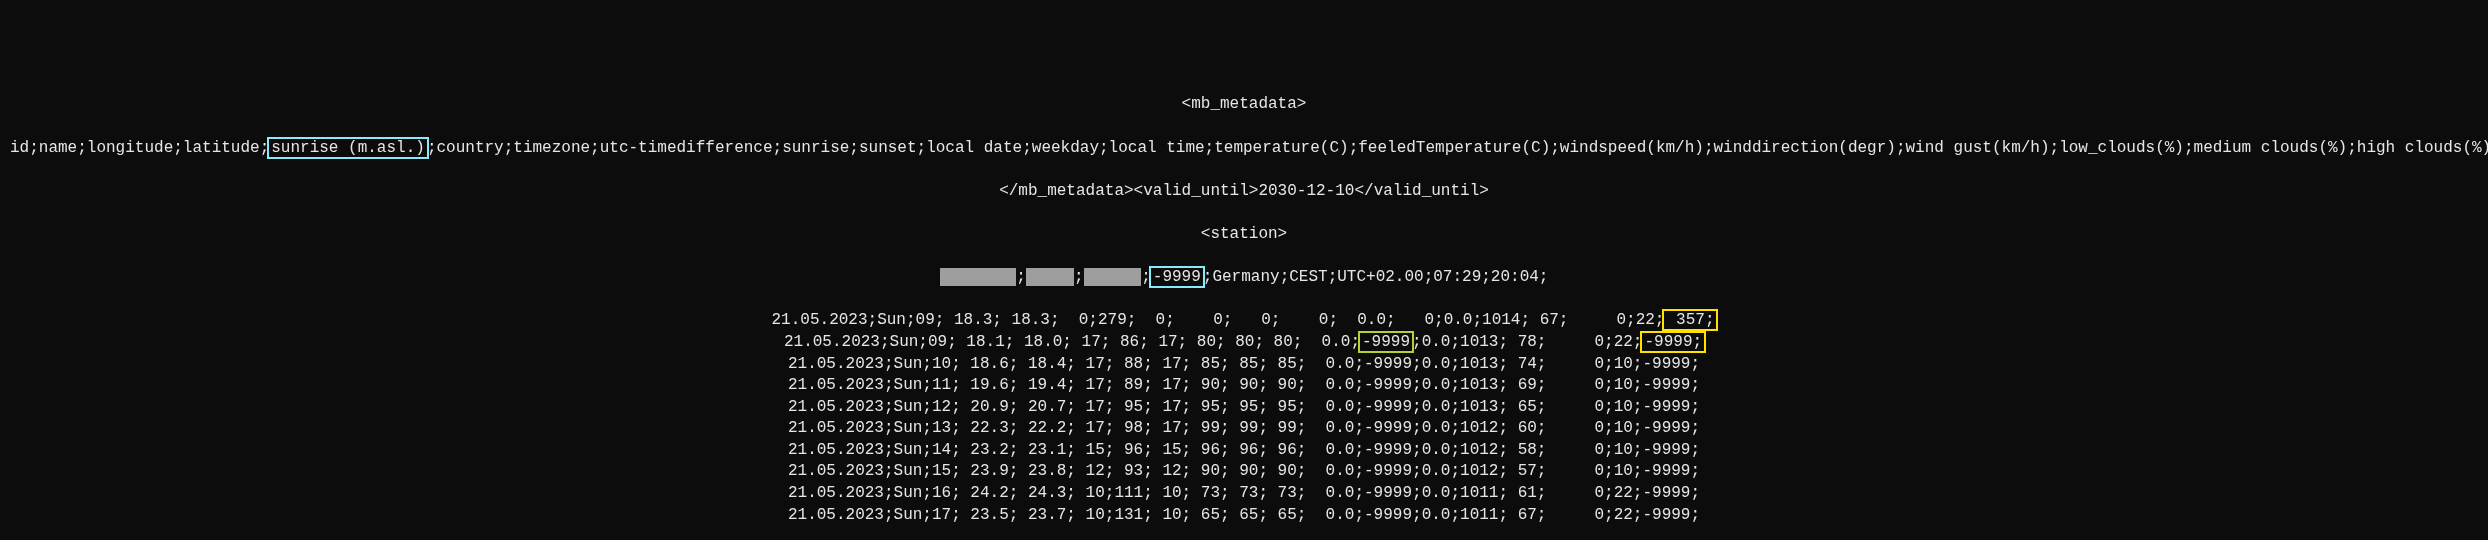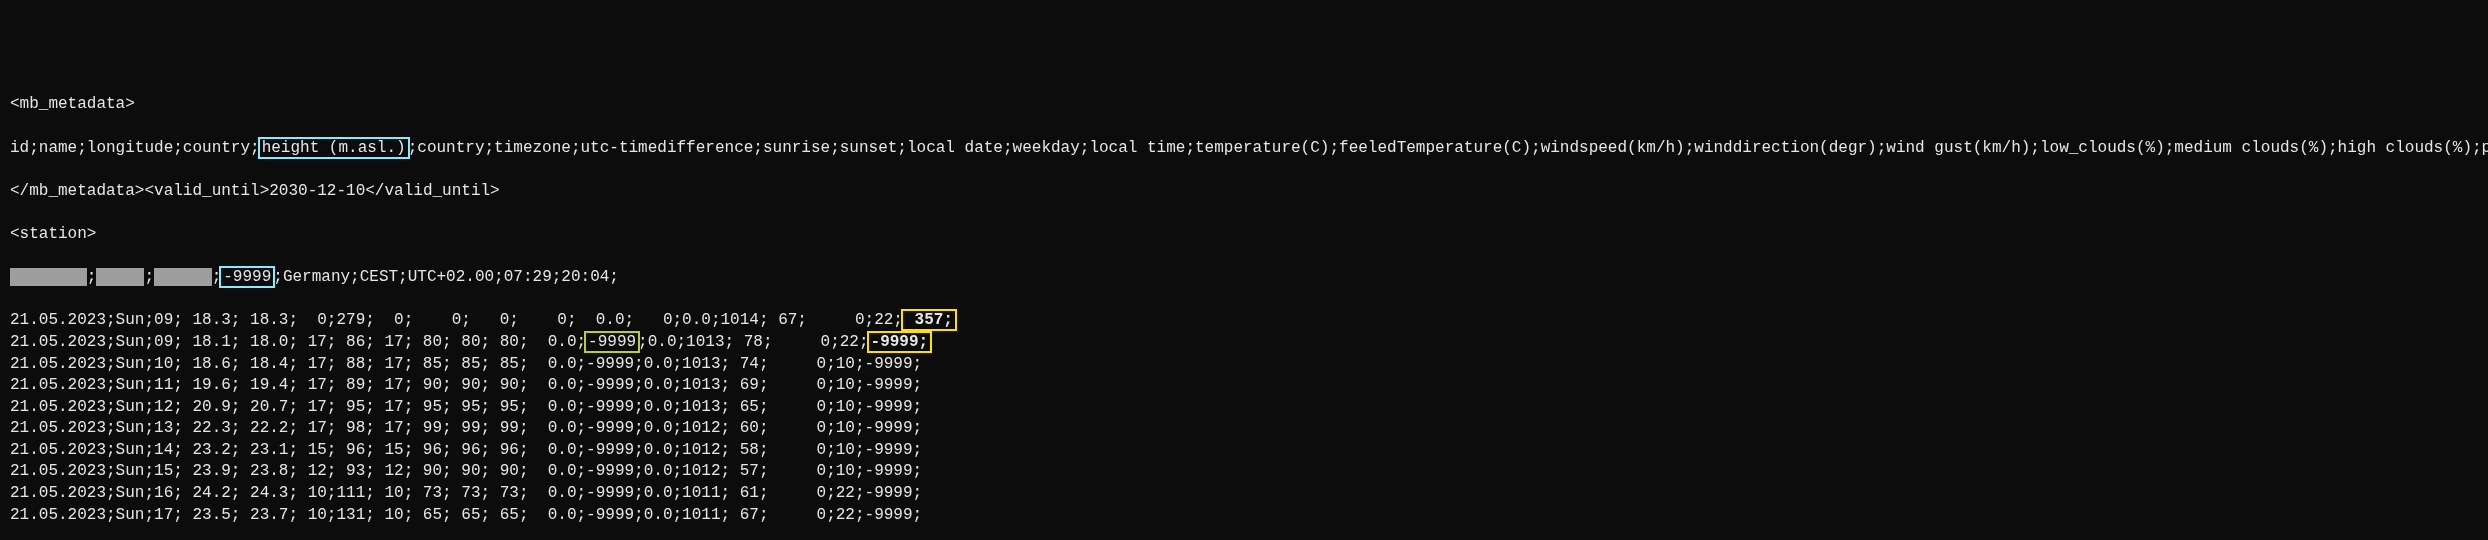--- a/index.html
+++ b/index.html
@@ -1,46 +1,46 @@
 <!DOCTYPE html>
 <html><head>
 <meta charset="utf-8">
 <style>
-  * { margin: 0; padding: 0; box-sizing: border-box; }
+  * { margin: 0; padding: 0; box-sizing: border-box; text-align: center; }
   body {
     background: #0c0c0c;
     color: #e6e6e6;
     font-family: "Consolas", "Courier New", monospace;
     font-size: 16px;
     line-height: 1.35;
     padding: 8px 10px;
     white-space: pre;
     width: 2488px;
   }
   .line { display: block; }
   .hl {
     display: inline;
     border: 2px solid;
     padding: 0 2px;
     margin: 0 -2px;
   }
   .hl-cyan   { border-color: #8be9fd; }
   .hl-olive  { border-color: #b5d134; }
-  .hl-yellow { border-color: #ffe100; font-weight: bold; }
+  .hl-yellow { border-color: #ffe100; }
   .redact {
     background: #9e9e9e;
     color: #9e9e9e;
   }
 </style>
 </head>
 <body>
 
 
 
 <span class="line">&lt;mb_metadata&gt;</span>
-<span class="line"><span>id;name;longitude;country;</span><span class="hl hl-cyan">height (m.asl.)</span><span>;country;timezone;utc-timedifference;sunrise;sunset;local date;weekday;local time;temperature(C);feeledTemperature(C);windspeed(km/h);winddirection(degr);wind gust(km/h);low_clouds(%);medium clouds(%);high clouds(%);precipitation(mm);</span></span>
+<span class="line"><span>id;name;longitude;latitude;</span><span class="hl hl-cyan">sunrise (m.asl.)</span><span>;country;timezone;utc-timedifference;sunrise;sunset;local date;weekday;local time;temperature(C);feeledTemperature(C);windspeed(km/h);winddirection(degr);wind gust(km/h);low_clouds(%);medium clouds(%);high clouds(%);precipitation(mm);</span></span>
 <span class="line"><span>&lt;/mb_metadata&gt;</span><span>&lt;valid_until&gt;</span><span>2030-12-10</span><span>&lt;/valid_until&gt;</span></span>
 <span class="line">&lt;station&gt;</span>
 <span class="line"><span class="redact">        </span><span>;</span><span class="redact">     </span><span>;</span><span class="redact">      </span><span>;</span><span class="hl hl-cyan">-9999</span><span>;Germany;CEST;UTC+02.00;07:29;20:04;</span></span>
 <div id="data-rows"><span class="line"><span>21.05.2023;Sun;09; 18.3; 18.3;  0;279;  0;    0;   0;    0;  0.0;   0;0.0;1014; 67;     0;22;</span><span class="hl hl-yellow"> 357;</span></span><span class="line"><span>21.05.2023;Sun;09; 18.1; 18.0; 17; 86; 17; 80; 80; 80;  0.0;</span><span class="hl hl-olive">-9999</span><span>;0.0;1013; 78;     0;22;</span><span class="hl hl-yellow">-9999;</span></span><span class="line"><span>21.05.2023;Sun;10; 18.6; 18.4; 17; 88; 17; 85; 85; 85;  0.0;-9999;0.0;1013; 74;     0;10;-9999;</span></span><span class="line"><span>21.05.2023;Sun;11; 19.6; 19.4; 17; 89; 17; 90; 90; 90;  0.0;-9999;0.0;1013; 69;     0;10;-9999;</span></span><span class="line"><span>21.05.2023;Sun;12; 20.9; 20.7; 17; 95; 17; 95; 95; 95;  0.0;-9999;0.0;1013; 65;     0;10;-9999;</span></span><span class="line"><span>21.05.2023;Sun;13; 22.3; 22.2; 17; 98; 17; 99; 99; 99;  0.0;-9999;0.0;1012; 60;     0;10;-9999;</span></span><span class="line"><span>21.05.2023;Sun;14; 23.2; 23.1; 15; 96; 15; 96; 96; 96;  0.0;-9999;0.0;1012; 58;     0;10;-9999;</span></span><span class="line"><span>21.05.2023;Sun;15; 23.9; 23.8; 12; 93; 12; 90; 90; 90;  0.0;-9999;0.0;1012; 57;     0;10;-9999;</span></span><span class="line"><span>21.05.2023;Sun;16; 24.2; 24.3; 10;111; 10; 73; 73; 73;  0.0;-9999;0.0;1011; 61;     0;22;-9999;</span></span><span class="line"><span>21.05.2023;Sun;17; 23.5; 23.7; 10;131; 10; 65; 65; 65;  0.0;-9999;0.0;1011; 67;     0;22;-9999;</span></span></div>
 
 
 
 
 </body></html>

